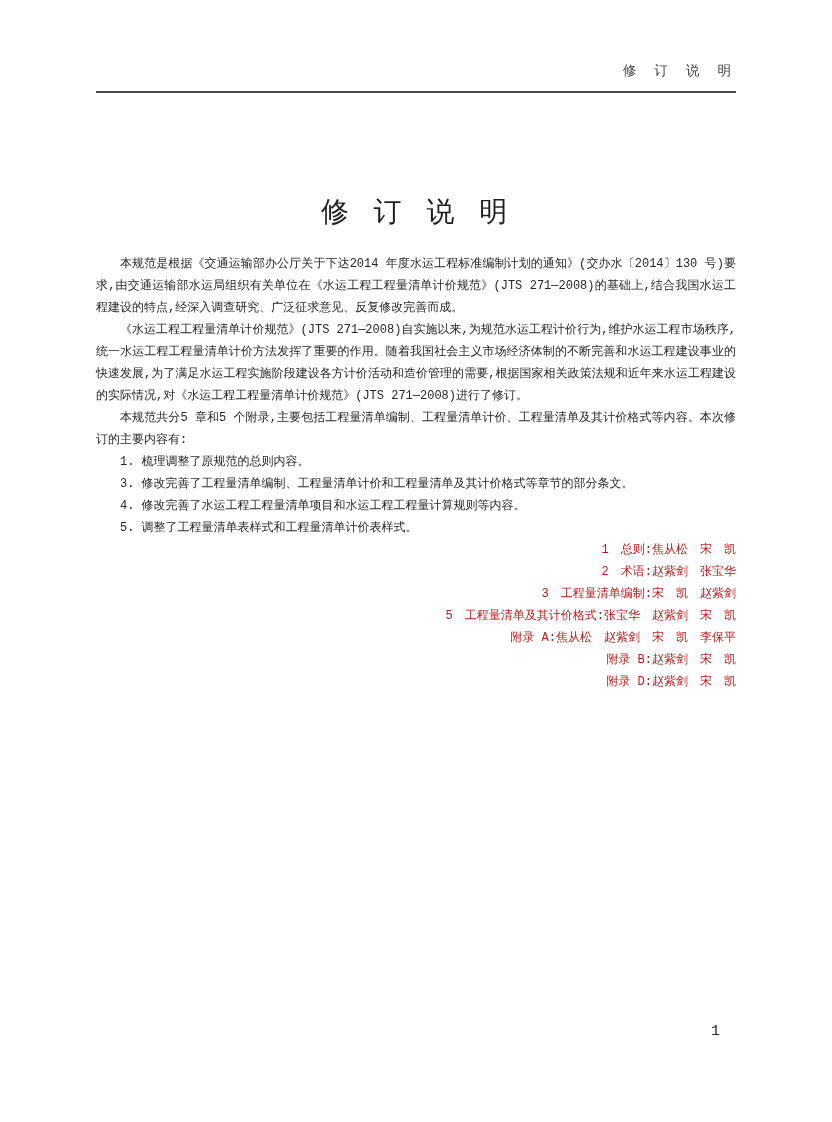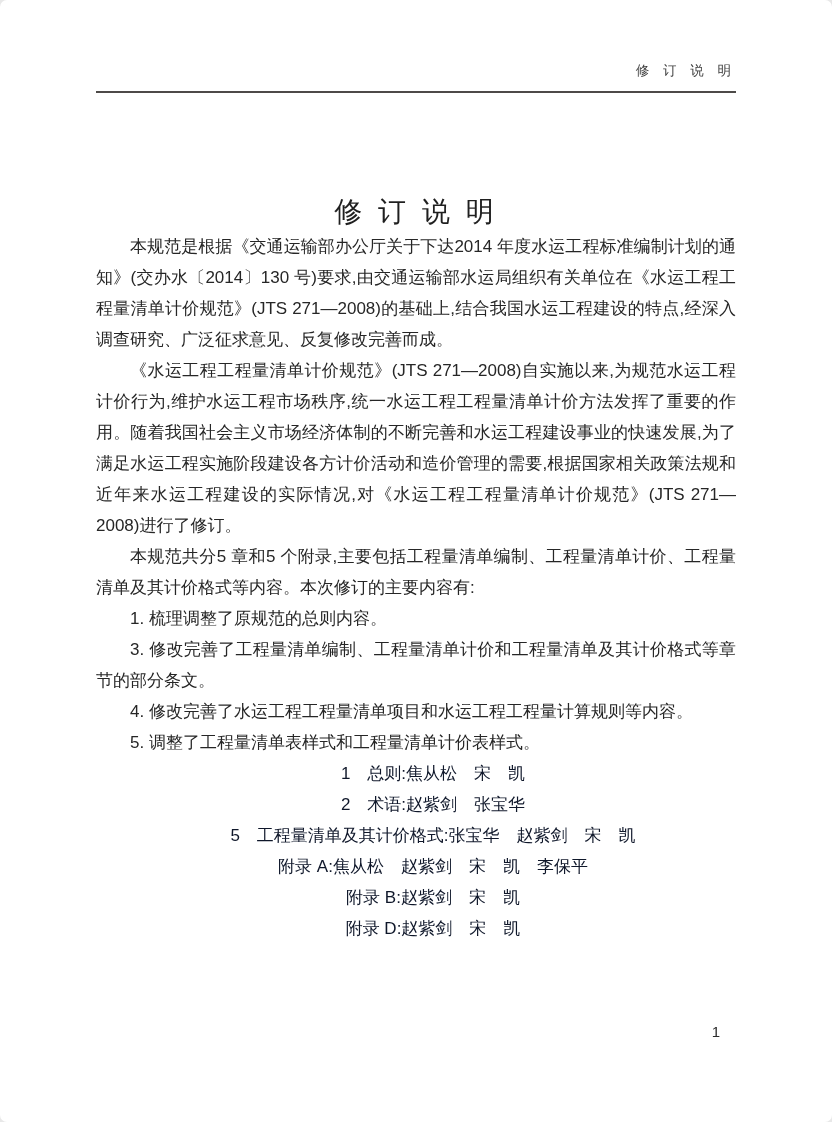--- a/index.html
+++ b/index.html
@@ -7,25 +7,24 @@
     padding: 0;
     background: #e8e8e8;
   }
   .page {
     position: relative;
     width: 832px;
     height: 1122px;
     margin: 0 auto;
     background: #ffffff;
     color: #262626;
-    font-family: Liberation Sans, sans-serif;
+    font-family: Liberation Mono, monospace;
     box-sizing: border-box;
     padding: 0 96px;
     overflow: hidden;
-    border-radius: 7px;
   }
   .running-header {
     padding-top: 62px;
     text-align: right;
     font-size: 13.5px;
     letter-spacing: 5px;
     color: #3c3c3c;
   }
   .header-rule {
     margin-top: 11px;
@@ -35,34 +34,35 @@
   }
   .doc-title {
     margin: 100px 0 0 0;
     text-align: center;
     font-size: 28px;
     font-weight: 400;
     letter-spacing: 4px;
     color: #1f1f1f;
   }
   .doc-body {
-    font-size: 17px;
-    line-height: 31px;
+    margin-top: 22px;
+    font-size: 12px;
+    line-height: 22px;
   }
   .para {
     margin: 0;
     text-indent: 2em;
     text-align: justify;
     color: #262626;
   }
   .contrib-line {
     margin: 0;
     padding-left: 2em;
-    text-align: center;
-    color: #0f172a;
+    text-align: right;
+    color: #b91c1c;
   }
   .page-number {
     position: absolute;
     right: 112px;
     bottom: 82px;
     font-size: 15px;
     color: #2b2b2b;
   }
 </style>
 </head>
@@ -86,20 +86,21 @@
     <p class="para">本规范共分5 章和5 个附录,主要包括工程量清单编制、工程量清单计价、工程量清单及其计价格式等内容。本次修订的主要内容有:</p>
 
     <p class="para">1. 梳理调整了原规范的总则内容。</p>
     <p class="para">3. 修改完善了工程量清单编制、工程量清单计价和工程量清单及其计价格式等章节的部分条文。</p>
     <p class="para">4. 修改完善了水运工程工程量清单项目和水运工程工程量计算规则等内容。</p>
     <p class="para">5. 调整了工程量清单表样式和工程量清单计价表样式。</p>
 
 
     <p class="contrib-line">1　总则:焦从松　宋　凯</p>
     <p class="contrib-line">2　术语:赵紫剑　张宝华</p>
+    <p class="contrib-line">3　工程量清单编制:宋　凯　赵紫剑</p>
     <p class="contrib-line">5　工程量清单及其计价格式:张宝华　赵紫剑　宋　凯</p>
     <p class="contrib-line">附录 A:焦从松　赵紫剑　宋　凯　李保平</p>
     <p class="contrib-line">附录 B:赵紫剑　宋　凯</p>
     <p class="contrib-line">附录 D:赵紫剑　宋　凯</p>
 
   </main>
 
   <footer>
     <div class="page-number">1</div>
   </footer>

